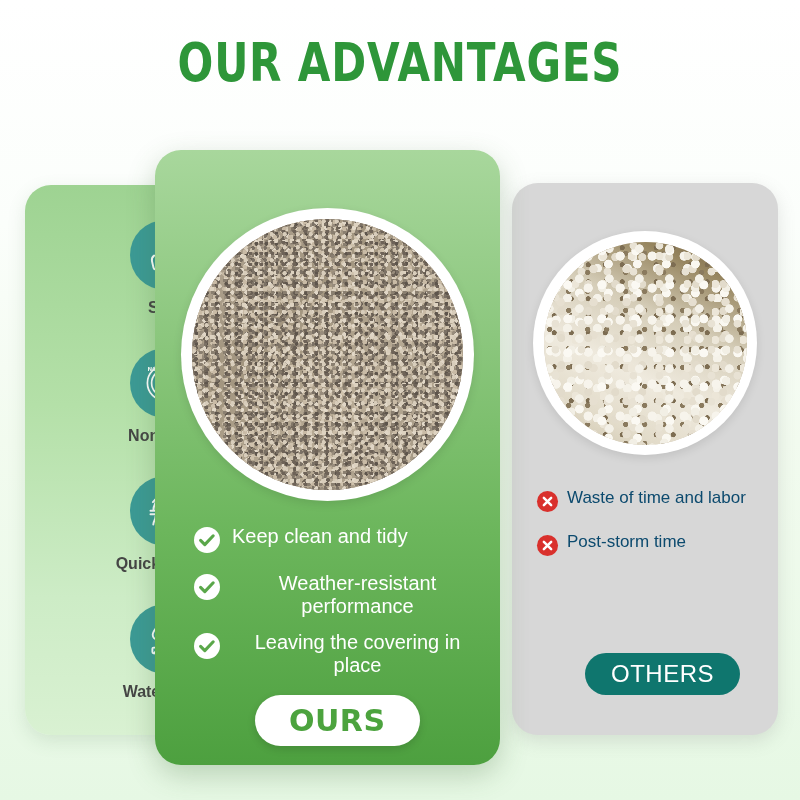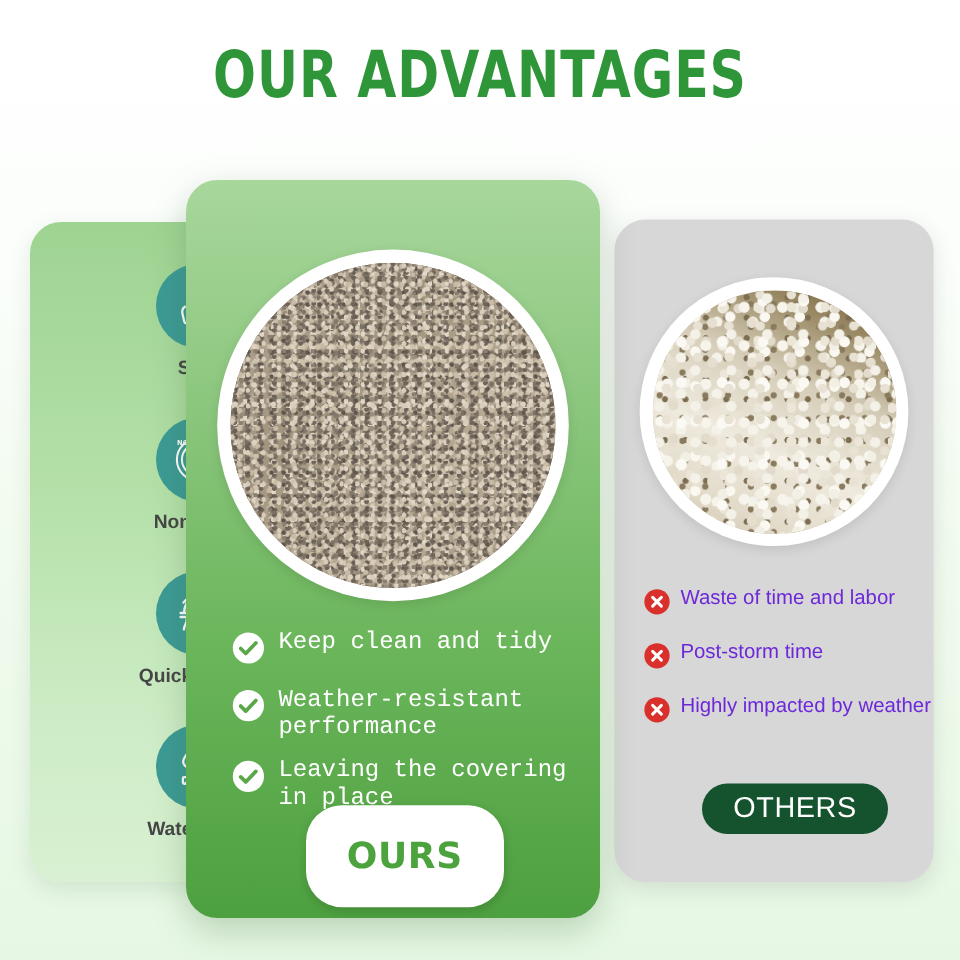--- a/index.html
+++ b/index.html
@@ -137,46 +137,47 @@
       19px 19px, 17px 17px,
       100% 100%;
   }
 
   
   .pros{position:absolute;left:38px;top:375px;width:290px;}
   .pro-row{display:flex;align-items:flex-start;margin-bottom:14px;}
   .pro-row .ck{flex:0 0 auto;margin-right:11px;margin-top:1px;}
   .pro-text{
     color:#ffffff;font-size:20px;line-height:1.13;
-    font-family:Liberation Mono, monospace;
+    font-family:Liberation Sans, sans-serif;
+    text-align:center;
   }
 
   
   .cons{position:absolute;left:24px;top:305px;width:248px;}
   .con-row{display:flex;align-items:flex-start;margin-bottom:15px;}
   .con-row .xc{flex:0 0 auto;margin-right:8px;margin-top:2px;}
   .con-text{
-    color:#6d28d9;font-size:17px;line-height:1.22;
+    color:#0c4a6e;font-size:17px;line-height:1.22;
     font-family:"Liberation Sans", sans-serif;
   }
 
   
   .pill-ours{
-    position:absolute;left:100px;top:521px;
+    position:absolute;left:100px;top:545px;
     background:#ffffff;border-radius:30px;
-    padding:25px 34px;
+    padding:8px 34px;
     box-shadow:0 3px 8px rgba(0,0,0,.14);
   }
   .pill-ours span{
     font-family:"DejaVu Sans", sans-serif;
     font-weight:bold;font-size:30px;color:#4ca33e;letter-spacing:.5px;
   }
   .pill-others{
     position:absolute;left:73px;top:470px;
-    background:#14532d;border-radius:24px;
+    background:#0f766e;border-radius:24px;
     padding:7px 26px;
   }
   .pill-others span{
     font-family:"Liberation Sans", sans-serif;
     font-weight:normal;font-size:24px;color:#ffffff;letter-spacing:.5px;
   }
 </style>
 </head>
 <body>
 
@@ -277,29 +278,20 @@
     </div>
     <div class="con-row">
       <span class="xc">
         <svg width="23" height="23" viewBox="0 0 24 24">
           <circle cx="12" cy="12" r="11" fill="#d9302c"></circle>
           <path d="M8.2 8.2l7.6 7.6M15.8 8.2l-7.6 7.6" stroke="#ffffff" stroke-width="2.6" stroke-linecap="round"></path>
         </svg>
       </span>
       <span class="con-text">Post-storm time</span>
     </div>
-    <div class="con-row">
-      <span class="xc">
-        <svg width="23" height="23" viewBox="0 0 24 24">
-          <circle cx="12" cy="12" r="11" fill="#d9302c"></circle>
-          <path d="M8.2 8.2l7.6 7.6M15.8 8.2l-7.6 7.6" stroke="#ffffff" stroke-width="2.6" stroke-linecap="round"></path>
-        </svg>
-      </span>
-      <span class="con-text">Highly impacted by weather</span>
-    </div>
   </div>
 
   <div class="pill-others">
     <span>OTHERS</span>
   </div>
 
 </div>
 
 <div class="card card-center">
 

